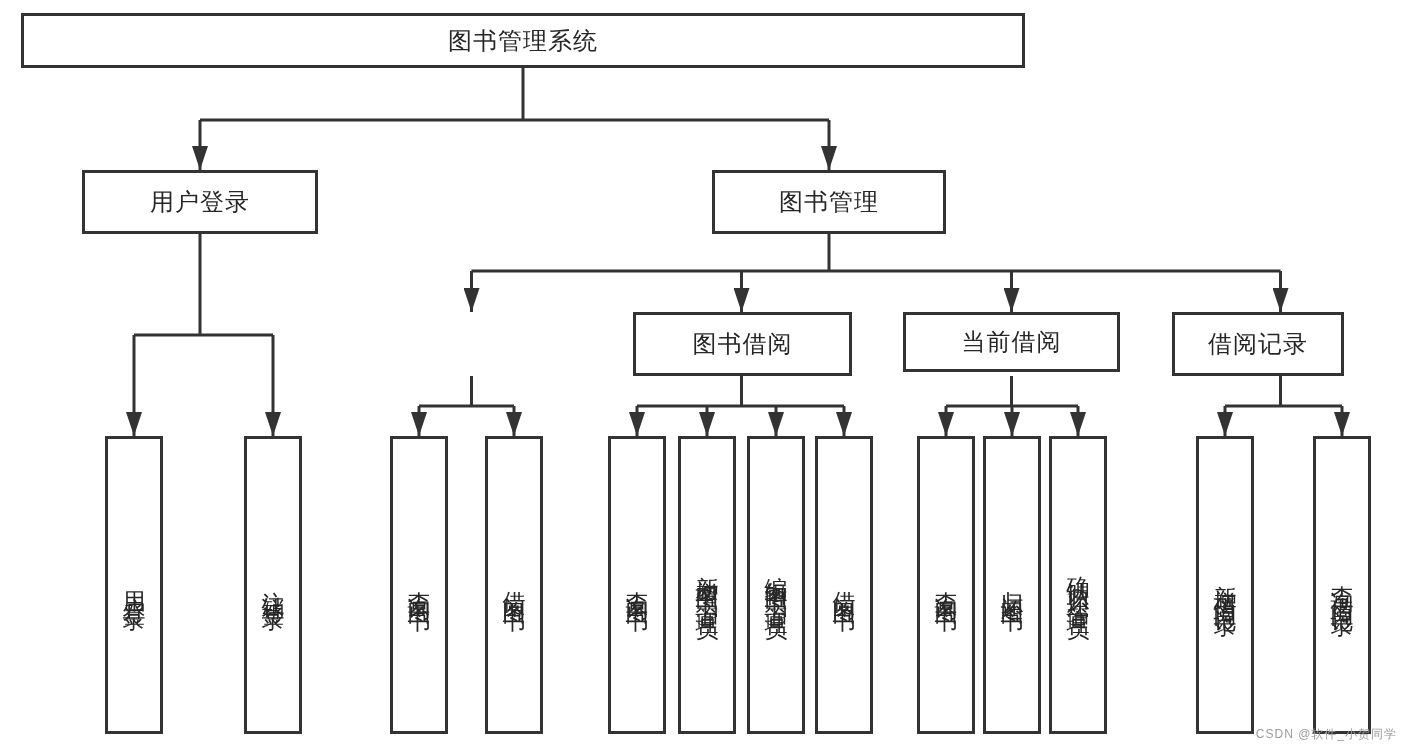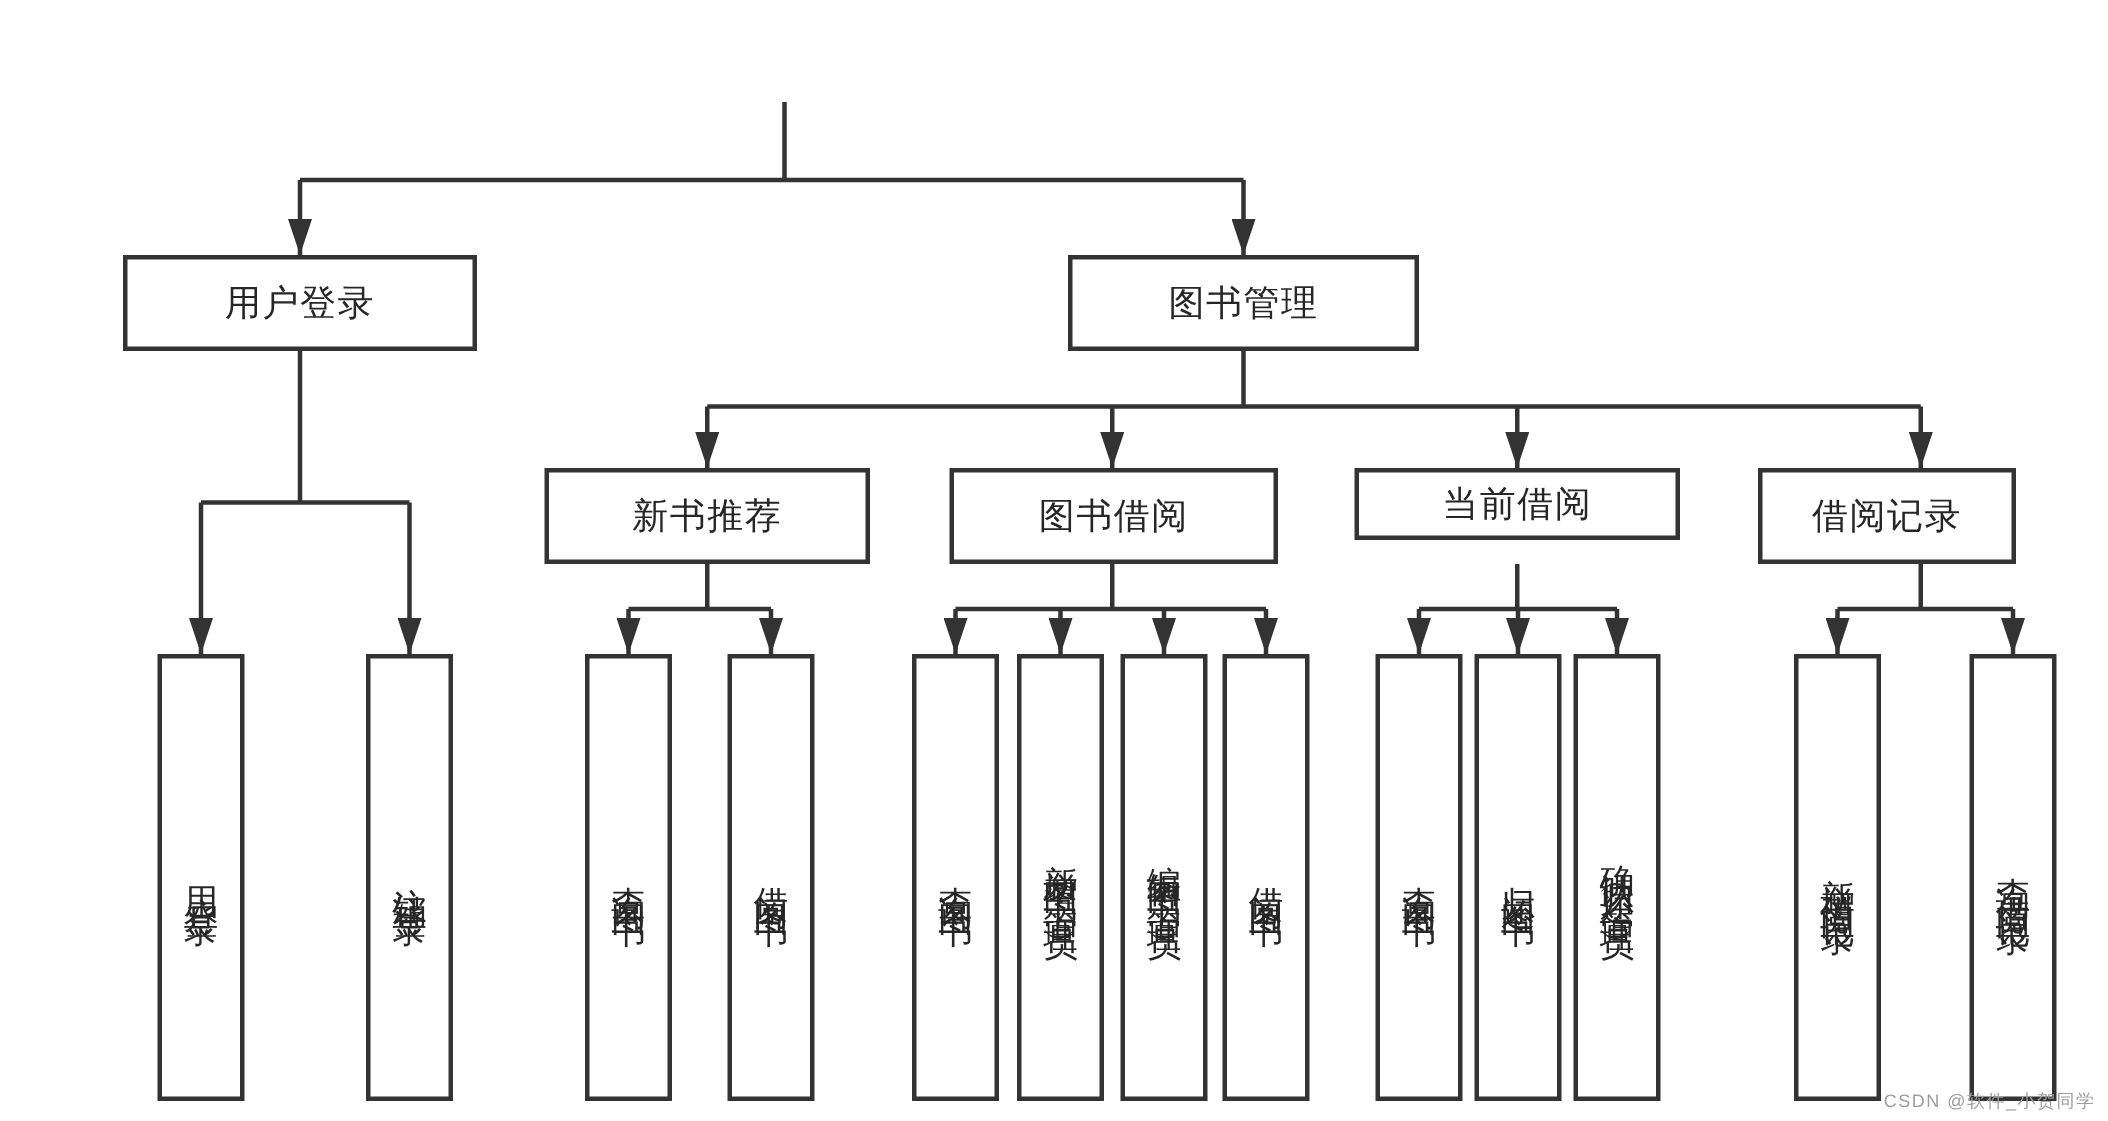--- a/index.html
+++ b/index.html
@@ -90,35 +90,35 @@
       <path d="M1012 406 V436" marker-end="url(#arw)"></path>
       <path d="M1078 406 V436" marker-end="url(#arw)"></path>
 
       <path d="M1280.5 376 V406"></path>
       <path d="M1225 406 H1342"></path>
       <path d="M1225 406 V436" marker-end="url(#arw)"></path>
       <path d="M1342 406 V436" marker-end="url(#arw)"></path>
     </g>
   </svg>
 
+  <div class="node" style="left:21px;top:13px;width:1004px;height:55px">
+    <span>图书管理系统</span>
+  </div>
 
   <div class="node" style="left:82px;top:170px;width:236px;height:64px">
     <span>用户登录</span>
   </div>
   <div class="node" style="left:712px;top:170px;width:234px;height:64px">
     <span>图书管理</span>
   </div>
 
-  <div class="node" style="left:363px;top:312px;width:217px;height:64px">
-    <span>新书推荐</span>
-  </div>
   <div class="node" style="left:633px;top:312px;width:219px;height:64px">
     <span>图书借阅</span>
   </div>
-  <div class="node" style="left:903px;top:312px;width:217px;height:48px">
+  <div class="node" style="left:903px;top:312px;width:217px;height:60px">
     <span>当前借阅</span>
   </div>
   <div class="node" style="left:1172px;top:312px;width:172px;height:64px">
     <span>借阅记录</span>
   </div>
 
   <div class="node leaf" style="left:105px;top:436px;width:58px;height:298px">
     <span>用户登录</span>
   </div>
   <div class="node leaf" style="left:244px;top:436px;width:58px;height:298px">

